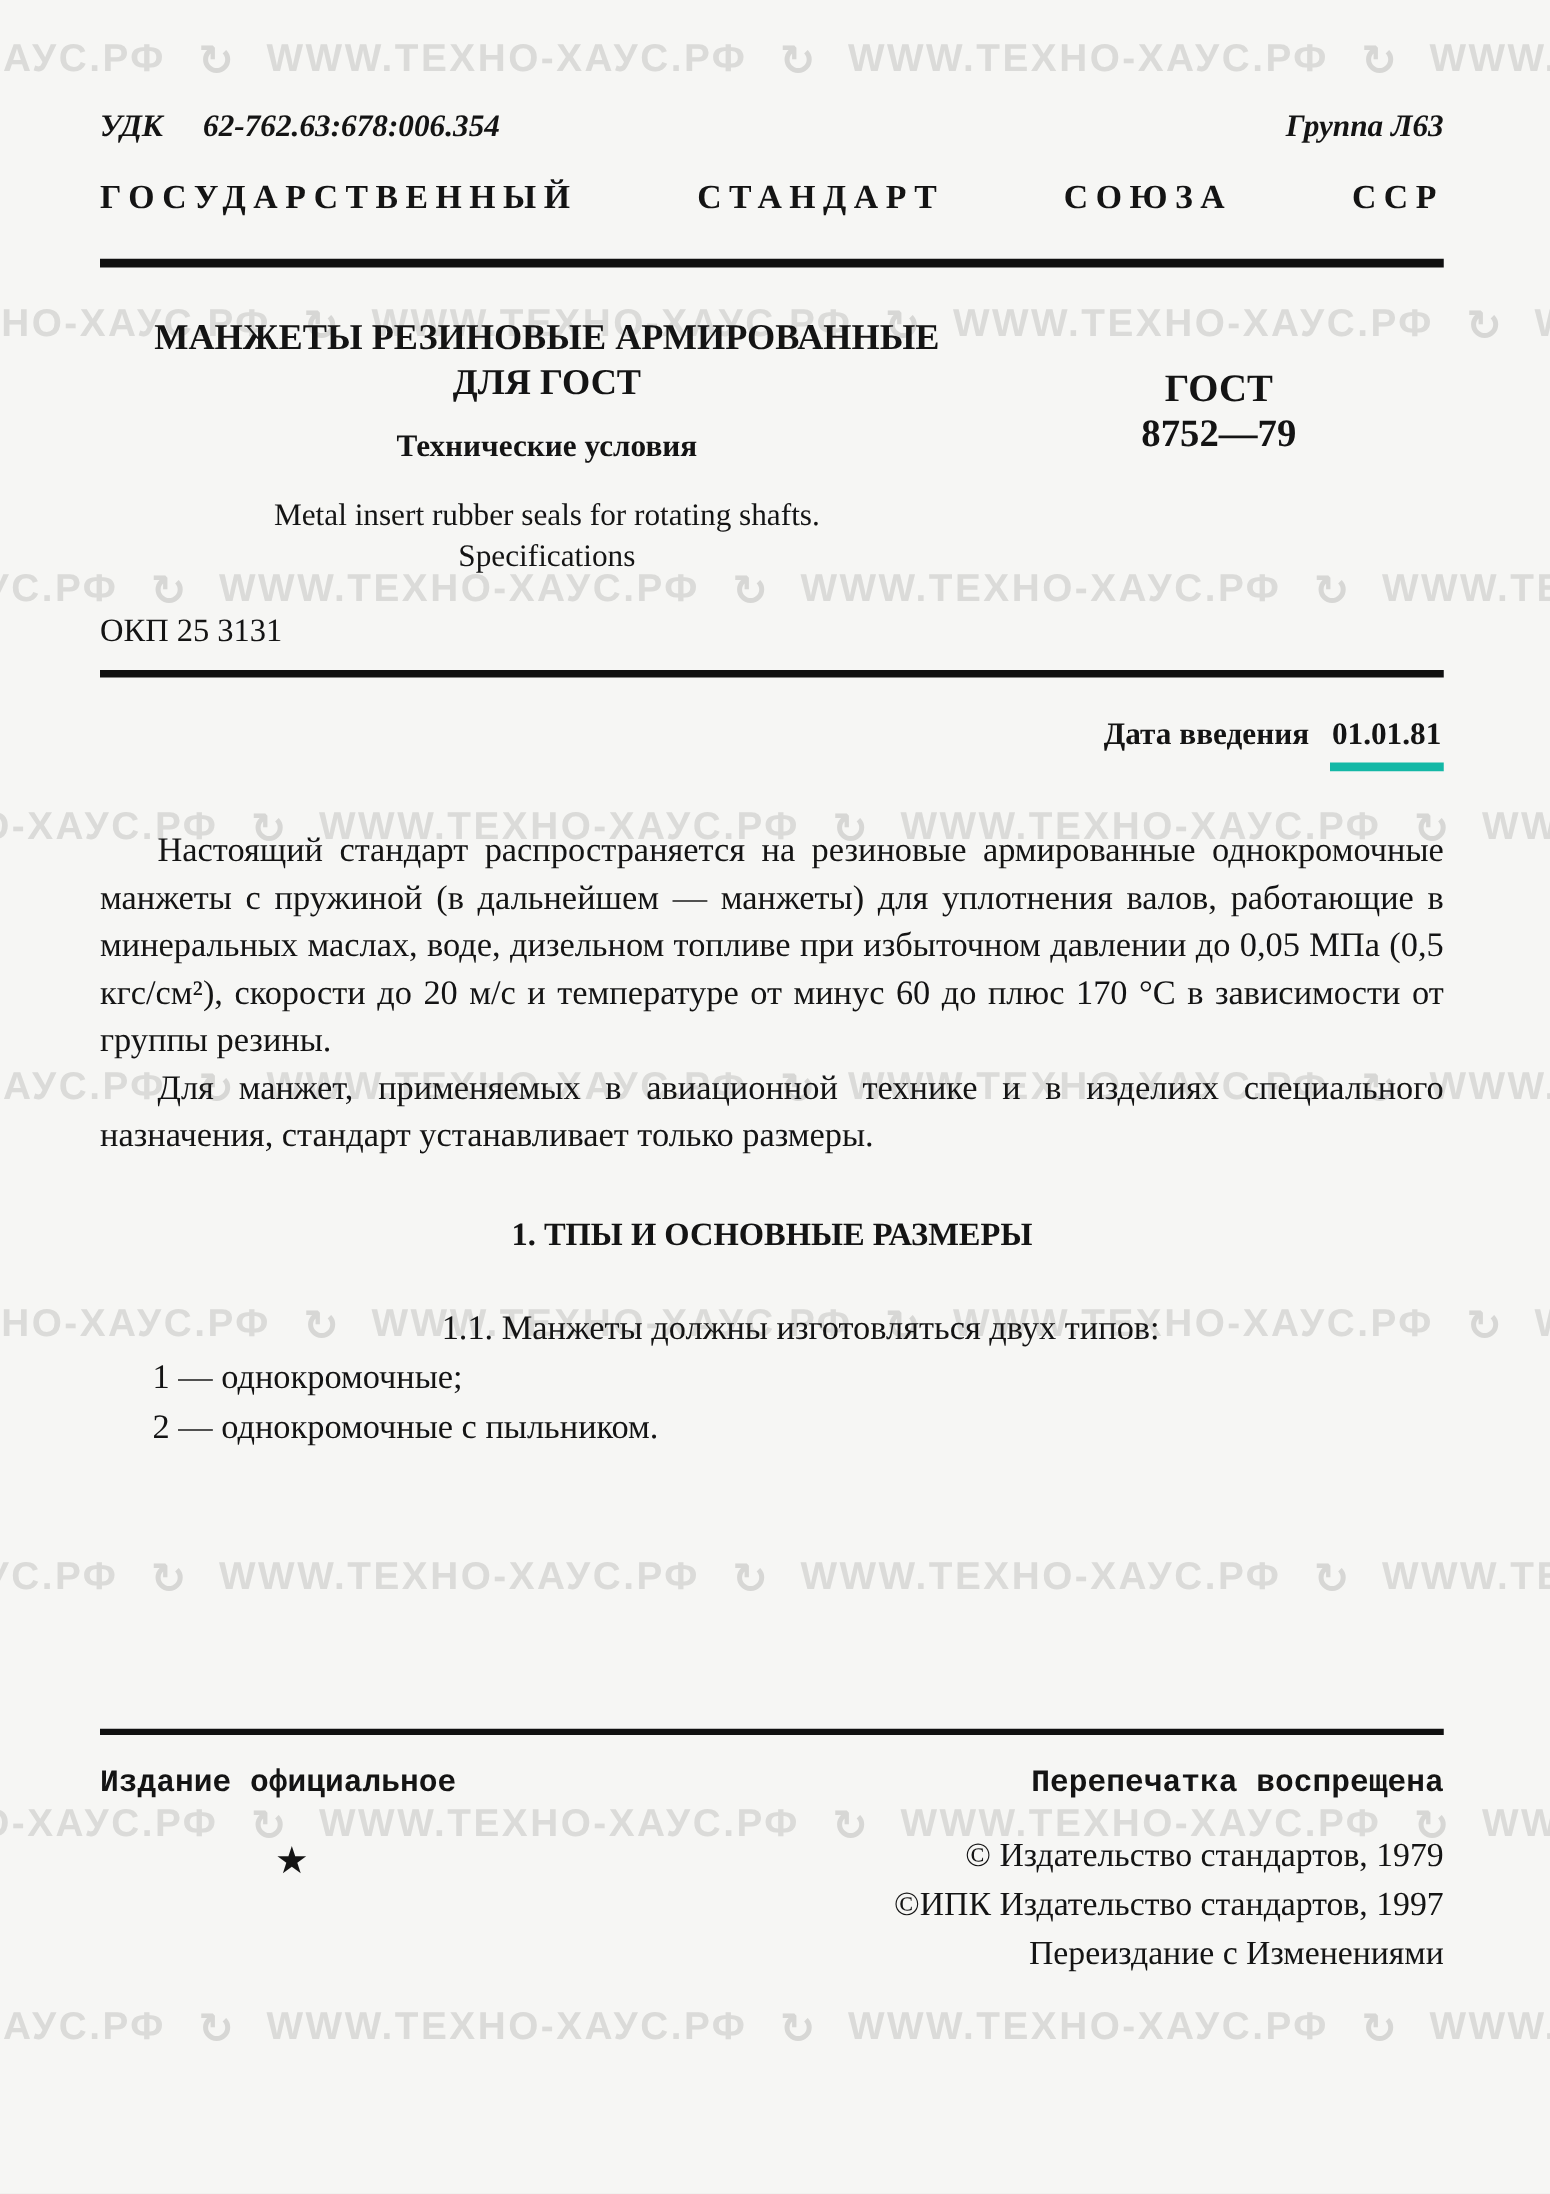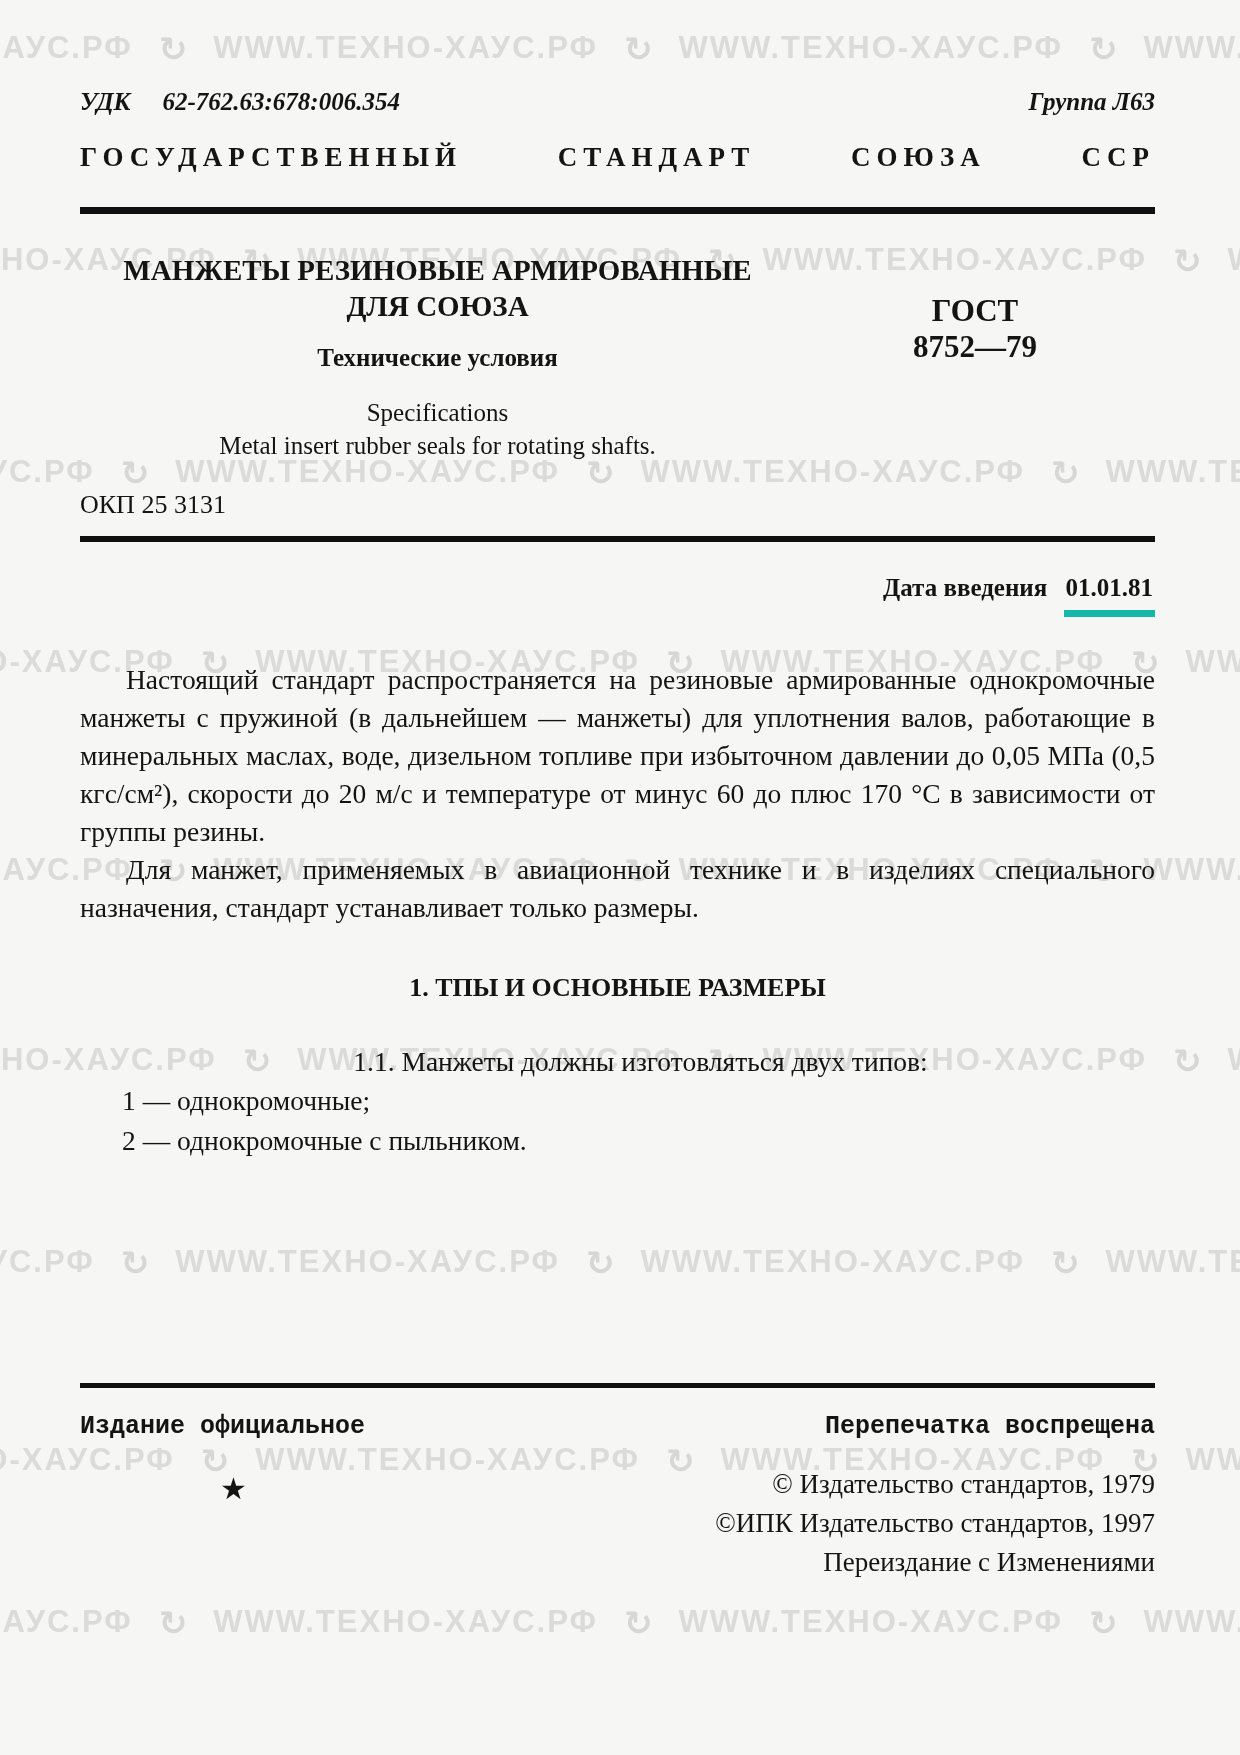--- a/index.html
+++ b/index.html
@@ -215,26 +215,26 @@
     </div>
 
     <div class="org-line">ГОСУДАРСТВЕННЫЙ СТАНДАРТ СОЮЗА ССР</div>
 
     <div class="rule rule1"></div>
 
     <div class="title-area">
       <div class="col-left">
         <div class="doc-title">
           <div>МАНЖЕТЫ РЕЗИНОВЫЕ АРМИРОВАННЫЕ</div>
-          <div>ДЛЯ СОЮЗА</div>
+          <div>ДЛЯ ГОСТ</div>
         </div>
         <div class="subtitle">Технические условия</div>
         <div class="en-title">
+          <div>Metal insert rubber seals for rotating shafts.</div>
           <div>Specifications</div>
-          <div>Metal insert rubber seals for rotating shafts.</div>
         </div>
       </div>
       <div class="col-right">
         <div class="gost-label">ГОСТ</div>
         <div class="gost-number">8752—79</div>
       </div>
     </div>
 
     <div class="okp">ОКП 25 3131</div>
 

